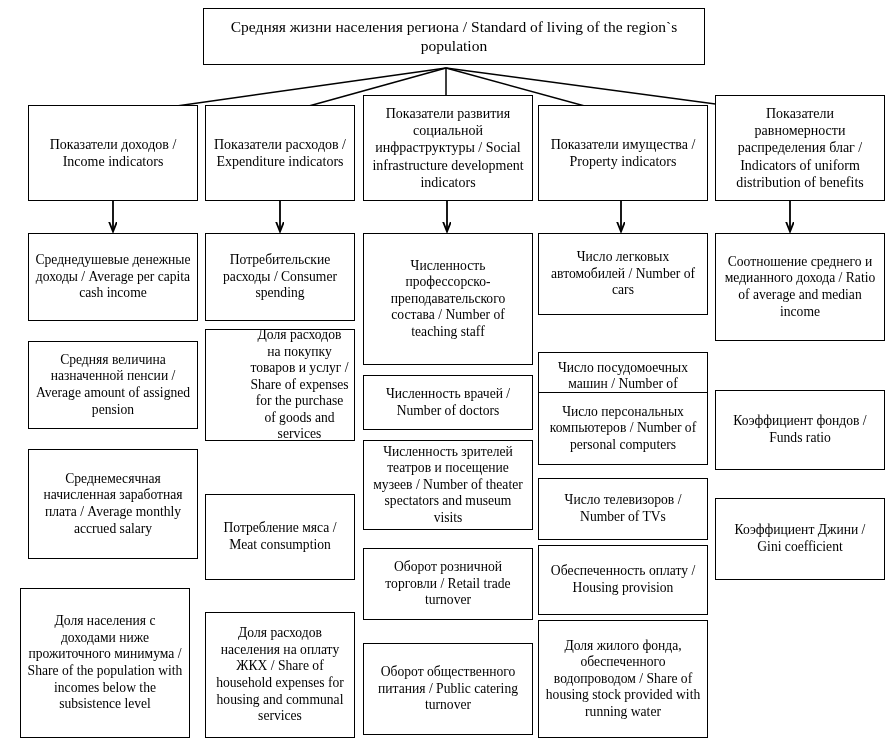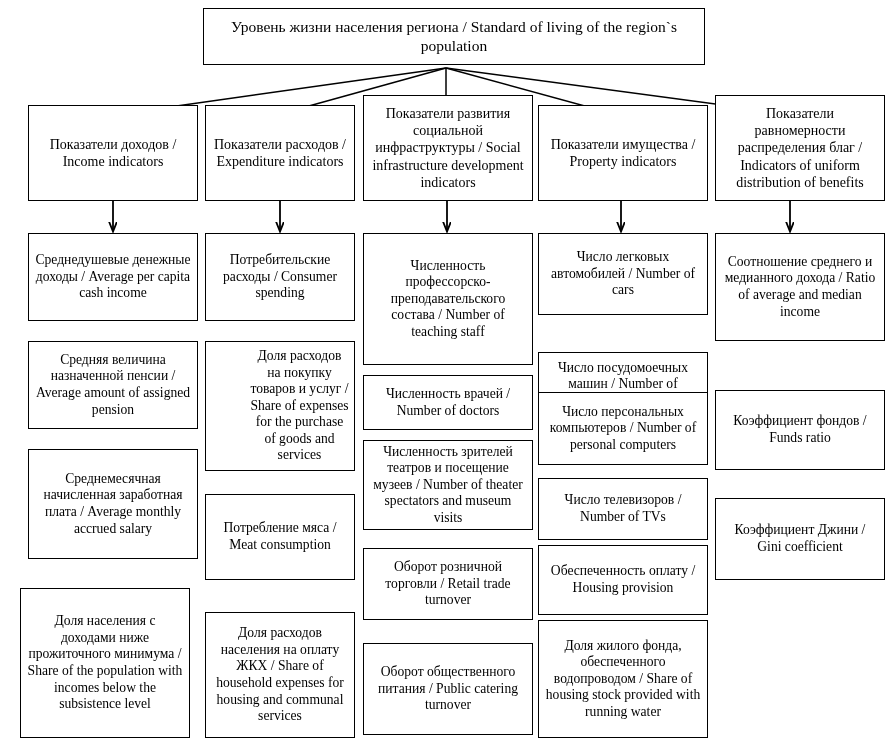--- a/index.html
+++ b/index.html
@@ -56,21 +56,21 @@
     <g stroke="#000" stroke-width="1.8" fill="none">
       <line x1="113" y1="201" x2="113" y2="231" marker-end="url(#ahd)"></line>
       <line x1="280" y1="201" x2="280" y2="231" marker-end="url(#ahd)"></line>
       <line x1="447" y1="201" x2="447" y2="231" marker-end="url(#ahd)"></line>
       <line x1="621" y1="201" x2="621" y2="231" marker-end="url(#ahd)"></line>
       <line x1="790" y1="201" x2="790" y2="231" marker-end="url(#ahd)"></line>
     </g>
   </svg>
 
   <div class="box title-box" style="left:203px;top:8px;width:502px;height:57px;">
-    <span>Уровень жизни населения региона / Standard of living of the region`s population</span>
+    <span>Средняя жизни населения региона / Standard of living of the region`s population</span>
   </div>
 
   <div class="box cat-box" style="left:28px;top:105px;width:170px;height:96px;">
     <span>Показатели доходов / Income indicators</span>
   </div>
   <div class="box cat-box" style="left:205px;top:105px;width:150px;height:96px;">
     <span>Показатели расходов / Expenditure indicators</span>
   </div>
   <div class="box cat-box" style="left:363px;top:95px;width:170px;height:106px;">
     <span>Показатели развития социальной инфраструктуры / Social infrastructure development indicators</span>
@@ -91,21 +91,21 @@
   <div class="box leaf-box" style="left:28px;top:449px;width:170px;height:110px;">
     <span>Среднемесячная начисленная заработная плата / Average monthly accrued salary</span>
   </div>
   <div class="box leaf-box" style="left:20px;top:588px;width:170px;height:150px;">
     <span>Доля населения с доходами ниже прожиточного минимума / Share of the population with incomes below the subsistence level</span>
   </div>
 
   <div class="box leaf-box" style="left:205px;top:233px;width:150px;height:88px;">
     <span>Потребительские расходы / Consumer spending</span>
   </div>
-  <div class="box leaf-box" style="left:205px;top:341px;width:150px;height:130px;padding-left:44px;">
+  <div class="box leaf-box" style="left:205px;top:329px;width:150px;height:112px;padding-left:44px;">
     <span>Доля расходов на покупку товаров и услуг / Share of expenses for the purchase of goods and services</span>
   </div>
   <div class="box leaf-box" style="left:205px;top:494px;width:150px;height:86px;">
     <span>Потребление мяса / Meat consumption</span>
   </div>
   <div class="box leaf-box" style="left:205px;top:612px;width:150px;height:126px;">
     <span>Доля расходов населения на оплату ЖКХ / Share of household expenses for housing and communal services</span>
   </div>
 
   <div class="box leaf-box" style="left:363px;top:233px;width:170px;height:132px;">

